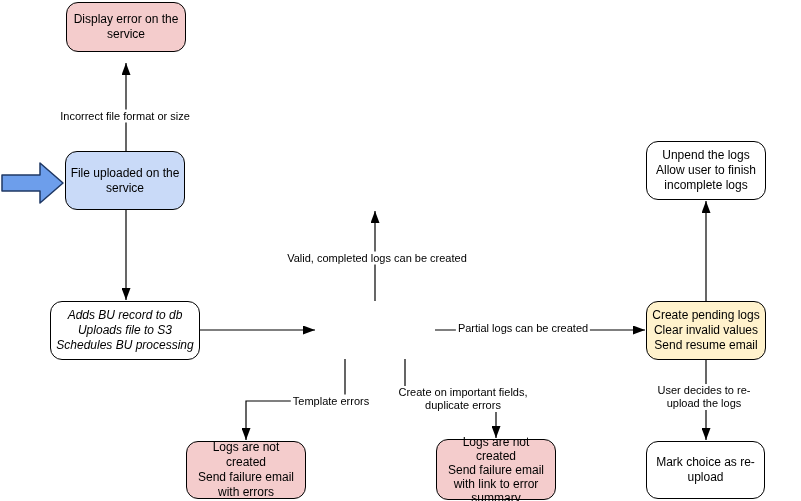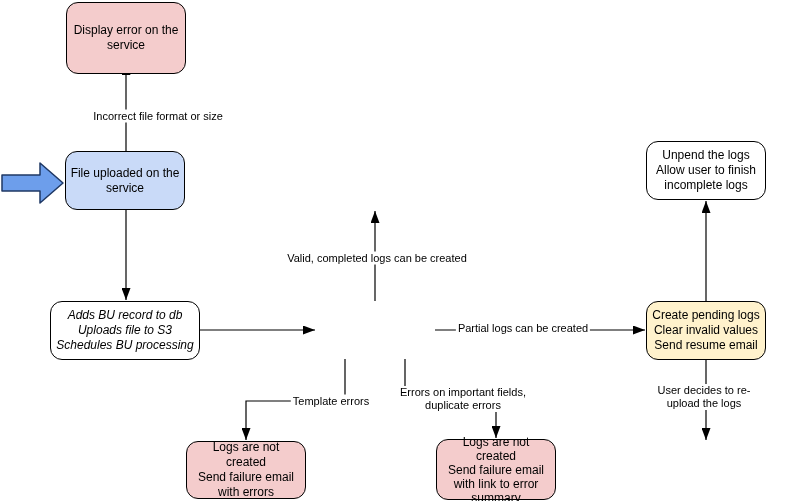--- a/index.html
+++ b/index.html
@@ -51,58 +51,60 @@
     <path class="edge" d="M375,301 L375,211" marker-end="url(#arrowhead)"></path>
     <path class="edge" d="M435,330 L645,330" marker-end="url(#arrowhead)"></path>
     <path class="edge" d="M345,359 L345,401 L246,401 L246,440" marker-end="url(#arrowhead)"></path>
     <path class="edge" d="M405,359 L405,401 L496,401 L496,438" marker-end="url(#arrowhead)"></path>
     <path class="edge" d="M706,301 L706,201" marker-end="url(#arrowhead)"></path>
     <path class="edge" d="M706,360 L706,440" marker-end="url(#arrowhead)"></path>
 
     <polygon points="2,175 40,175 40,163 63,183 40,203 40,191 2,191" stroke-width="1.5" stroke-linejoin="round" stroke="#1F3864" style="fill: rgb(109, 158, 235);"></polygon>
   </svg>
 
-  <div class="node" style="left: 66px; top: 2px; width: 120px; height: 72px; background-color: rgb(244, 204, 204);">Display error on the
+  <div class="node" style="left: 66px; top: 2px; width: 120px; height: 50px; background-color: rgb(244, 204, 204);">Display error on the
 service</div>
 
   <div class="node" style="left: 65px; top: 151px; width: 120px; height: 59px; background-color: rgb(201, 218, 248);">File uploaded on the
 service</div>
 
   <div class="node" style="left: 50px; top: 301px; width: 150px; height: 59px; background-color: rgb(255, 255, 255); font-style: italic;">Adds BU record to db
 Uploads file to S3
 Schedules BU processing</div>
 
 
 
   <div class="node" style="left: 646px; top: 301px; width: 120px; height: 59px; background-color: rgb(255, 242, 204);">Create pending logs
 Clear invalid values
 Send resume email</div>
 
   <div class="node" style="left: 646px; top: 141px; width: 120px; height: 59px; background-color: rgb(255, 255, 255);">Unpend the logs
 Allow user to finish
 incomplete logs</div>
 
+  <div class="node" style="left: 646px; top: 441px; width: 119px; height: 58px; background-color: rgb(255, 255, 255);">Mark choice as re-
+upload</div>
 
   <div class="node" style="left: 186px; top: 441px; width: 120px; height: 58px; background-color: rgb(244, 204, 204);">Logs are not created
 Send failure email
 with errors</div>
 
   <div class="node" style="left: 436px; top: 439px; width: 120px; height: 61px; line-height: 14px; background-color: rgb(244, 204, 204);">Logs are not created
 Send failure email
 with link to error
 summary</div>
 
-  <div class="edge-label" style="left:125px;top:116px;margin-left:33px;">Incorrect file format or size</div>
+  <div class="edge-label" style="left:125px;top:116px;">Incorrect file format or size</div>
 
 
   <div class="edge-label" style="left:377px;top:258px;">Valid, completed logs can be created</div>
 
   <div class="edge-label" style="left:523px;top:328px;">Partial logs can be created</div>
 
   <div class="edge-label" style="left:331px;top:401px;">Template errors</div>
 
-  <div class="edge-label" style="left:463px;top:399px;">Errors on important fields,
+  <div class="edge-label" style="left:463px;top:399px;">Create on important fields,
 duplicate errors</div>
 
 
   <div class="edge-label" style="left:704px;top:397px;">User decides to re-upload the logs</div>
 
 </div>
 
 </body></html>

